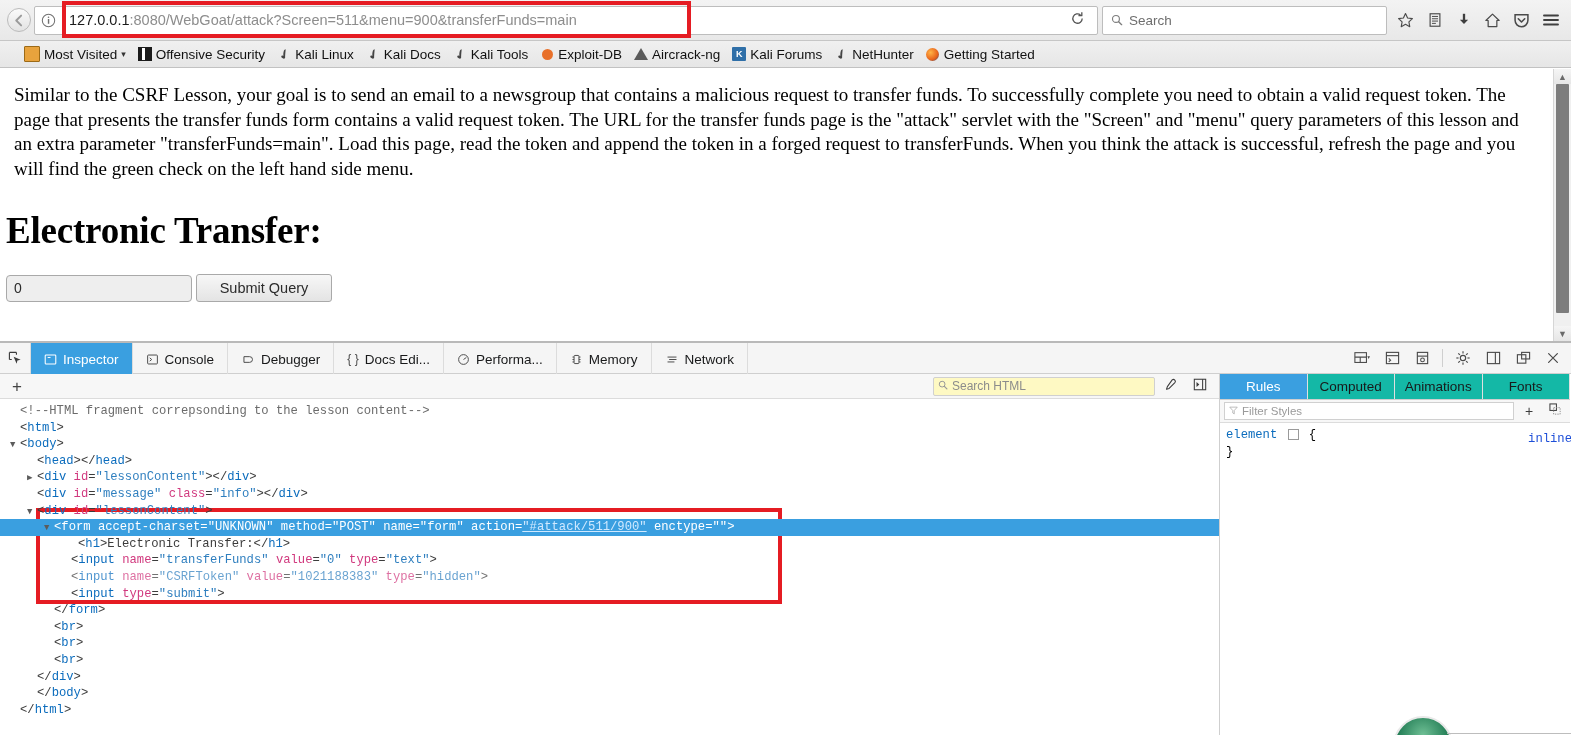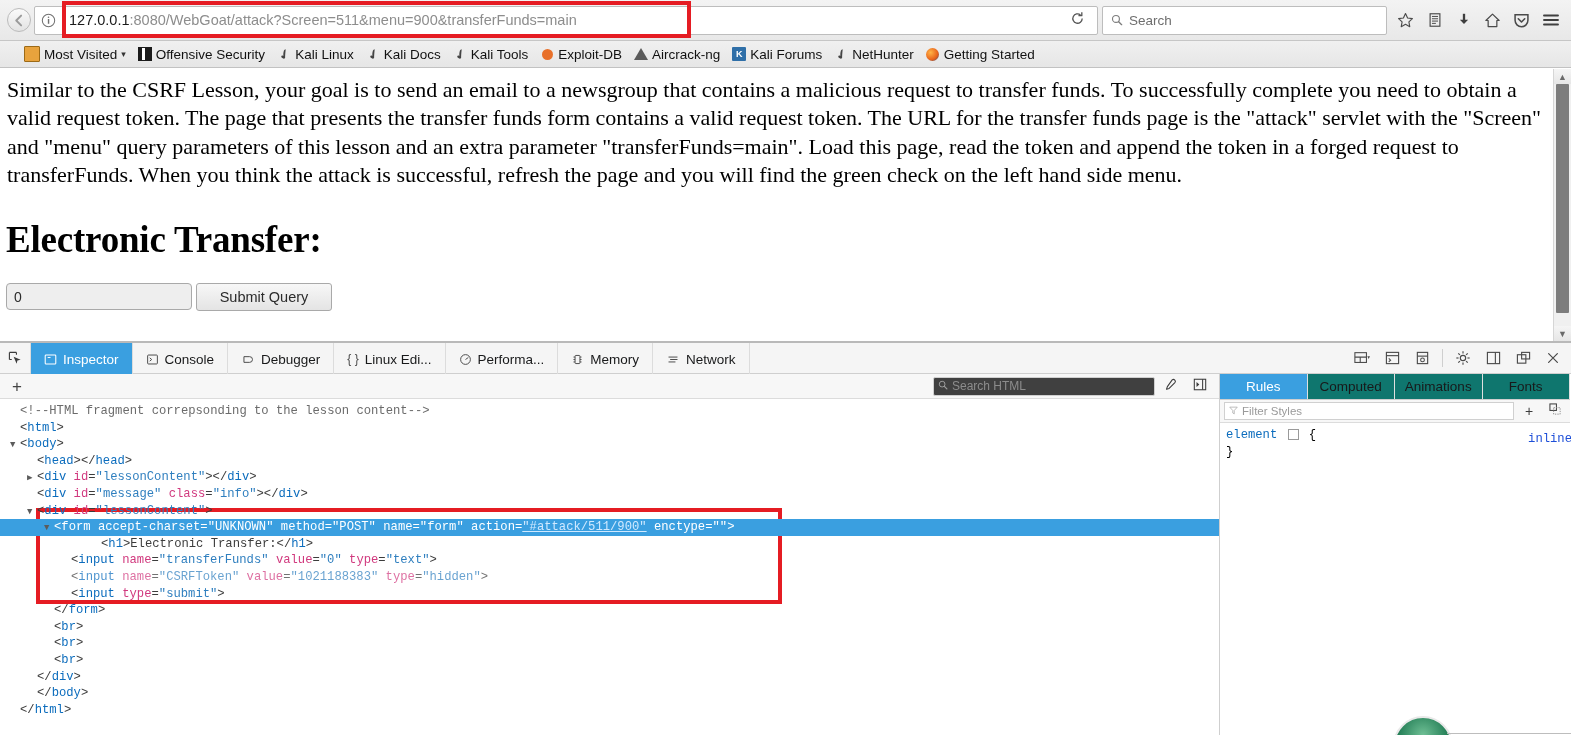--- a/index.html
+++ b/index.html
@@ -123,24 +123,24 @@
   .page {
     position: absolute;
     top: 69px; left: 0;
     width: 1571px; height: 272px;
     background: #fff;
     overflow: hidden;
   }
   .page-inner { padding: 6px 22px 0 6px; }
   .lesson-text {
     font-family: "Liberation Serif", serif;
-    font-size: 22px;
+    font-size: 19px;
     line-height: 1.29;
     color: #000;
-    margin: 1px;
+    margin: 8px;
   }
   h1.page-h1 {
     font-family: "Liberation Serif", serif;
     font-size: 37px;
     font-weight: bold;
     margin: 28px 0 22px 0;
     color: #000;
     letter-spacing: -0.2px;
   }
   .form-row { display: flex; align-items: center; gap: 4px; }
@@ -239,21 +239,21 @@
     height: 24px;
     background: #f7f7f7;
     border-bottom: 1px solid #dcdcdc;
     display: flex; align-items: center;
     padding: 0 4px;
   }
   .mt-plus { width: 26px; text-align:center; color:#444; font-size:17px; line-height:1;}
   .mt-search {
     margin-left: auto;
     width: 216px; height: 17px;
-    background: #404040;
+    background: #fef9c3;
     border: 1px solid #d0d0d0;
     border-radius: 2px;
     display: flex; align-items: center;
     font-size: 12px; color: #8c8c8c;
     padding-left: 4px;
     gap: 4px;
   }
   .mt-btn { width: 30px; text-align:center; color:#3c3c3c; font-size:13px;}
 
   .tree {
@@ -286,21 +286,21 @@
     width: 746px; height: 96px;
     border: 4px solid #e51c23;
     box-sizing: border-box;
     pointer-events: none;
   }
 
   
   .rules-pane { width: 350px; display: flex; flex-direction: column; }
   .rules-tabs {
     height: 25px;
-    background: #0f766e;
+    background: #14b8a6;
     border-bottom: 1px solid #cfcfcf;
     display: flex; align-items: stretch;
   }
   .rtab {
     flex: 1;
     display:flex;align-items:center;justify-content:center;
     font-size: 13.5px; color: #18191a;
     border-right: 1px solid #e0e0e0;
     cursor: pointer;
   }
@@ -533,21 +533,21 @@
         <span class="dt-ico">
           <svg width="14" height="13" viewBox="0 0 16 16">
             <path d="M3 4.5 H10 A3.5 3.5 0 0 1 10 11.5 H3 Z" fill="none" stroke="#4a4a4a" stroke-width="1.2"></path>
           </svg>
         </span>
         <span>Debugger</span>
       </div>
 
       <div class="dt-tab">
         <span class="dt-ico">{&nbsp;}</span>
-        <span>Linux Edi...</span>
+        <span>Docs Edi...</span>
       </div>
 
       <div class="dt-tab">
         <span class="dt-ico">
           <svg width="13" height="13" viewBox="0 0 16 16">
             <circle cx="8" cy="8" r="6" fill="none" stroke="#4a4a4a" stroke-width="1.2"></circle>
             <path d="M8 8 L11.5 5.5" stroke="#4a4a4a" stroke-width="1.2"></path>
           </svg>
         </span>
         <span>Performa...</span>
@@ -661,21 +661,21 @@
         <div class="tree" id="tree">
           <div class="form-highlight"></div>
         <div class="trow" style="padding-left: 10px;"><span class="twister"></span><span class="tcomment">&lt;!--HTML fragment correpsonding to the lesson content--&gt;</span></div>
             <div class="trow" style="padding-left: 10px;"><span class="twister"></span><span class="tp">&lt;</span><span class="tg">html</span><span class="tp">&gt;</span></div>
             <div class="trow" style="padding-left: 10px;"><span class="twister">▼</span><span class="tp">&lt;</span><span class="tg">body</span><span class="tp">&gt;</span></div>
             <div class="trow" style="padding-left: 27px;"><span class="twister"></span><span class="tp">&lt;</span><span class="tg">head</span><span class="tp">&gt;&lt;/</span><span class="tg">head</span><span class="tp">&gt;</span></div>
             <div class="trow" style="padding-left: 27px;"><span class="twister">▶</span><span class="tp">&lt;</span><span class="tg">div</span> <span class="tat">id</span><span class="tp">=</span><span class="tv">"lessonContent"</span><span class="tp">&gt;&lt;/</span><span class="tg">div</span><span class="tp">&gt;</span></div>
             <div class="trow" style="padding-left: 27px;"><span class="twister"></span><span class="tp">&lt;</span><span class="tg">div</span> <span class="tat">id</span><span class="tp">=</span><span class="tv">"message"</span> <span class="tat">class</span><span class="tp">=</span><span class="tv">"info"</span><span class="tp">&gt;&lt;/</span><span class="tg">div</span><span class="tp">&gt;</span></div>
             <div class="trow" style="padding-left: 27px;"><span class="twister">▼</span><span class="tp">&lt;</span><span class="tg">div</span> <span class="tat">id</span><span class="tp">=</span><span class="tv">"lessonContent"</span><span class="tp">&gt;</span></div>
             <div class="trow sel" style="padding-left: 44px;"><span class="twister">▼</span><span class="tp">&lt;</span><span class="tg">form</span> <span class="tat">accept-charset</span><span class="tp">=</span><span class="tv">"UNKNOWN"</span> <span class="tat">method</span><span class="tp">=</span><span class="tv">"POST"</span> <span class="tat">name</span><span class="tp">=</span><span class="tv">"form"</span> <span class="tat">action</span><span class="tp">=</span><span class="tv tv-link">"#attack/511/900"</span> <span class="tat">enctype</span><span class="tp">=</span><span class="tv">""</span><span class="tp">&gt;</span></div>
-            <div class="trow" style="padding-left: 91px;"><span class="twister"></span><span class="tp">&lt;</span><span class="tg">h1</span><span class="tp">&gt;</span><span class="tx">Electronic Transfer:</span><span class="tp">&lt;/</span><span class="tg">h1</span><span class="tp">&gt;</span></div>
+            <div class="trow" style="padding-left: 68px;"><span class="twister"></span><span class="tp">&lt;</span><span class="tg">h1</span><span class="tp">&gt;</span><span class="tx">Electronic Transfer:</span><span class="tp">&lt;/</span><span class="tg">h1</span><span class="tp">&gt;</span></div>
             <div class="trow" style="padding-left: 61px;"><span class="twister"></span><span class="tp">&lt;</span><span class="tg">input</span> <span class="tat">name</span><span class="tp">=</span><span class="tv">"transferFunds"</span> <span class="tat">value</span><span class="tp">=</span><span class="tv">"0"</span> <span class="tat">type</span><span class="tp">=</span><span class="tv">"text"</span><span class="tp">&gt;</span></div>
             <div class="trow" style="padding-left: 61px; opacity: 0.72;"><span class="twister"></span><span class="tp">&lt;</span><span class="tg">input</span> <span class="tat">name</span><span class="tp">=</span><span class="tv">"CSRFToken"</span> <span class="tat">value</span><span class="tp">=</span><span class="tv">"1021188383"</span> <span class="tat">type</span><span class="tp">=</span><span class="tv">"hidden"</span><span class="tp">&gt;</span></div>
             <div class="trow" style="padding-left: 61px;"><span class="twister"></span><span class="tp">&lt;</span><span class="tg">input</span> <span class="tat">type</span><span class="tp">=</span><span class="tv">"submit"</span><span class="tp">&gt;</span></div>
             <div class="trow" style="padding-left: 44px;"><span class="twister"></span><span class="tp">&lt;/</span><span class="tg">form</span><span class="tp">&gt;</span></div>
             <div class="trow" style="padding-left: 44px;"><span class="twister"></span><span class="tp">&lt;</span><span class="tg">br</span><span class="tp">&gt;</span></div>
             <div class="trow" style="padding-left: 44px;"><span class="twister"></span><span class="tp">&lt;</span><span class="tg">br</span><span class="tp">&gt;</span></div>
             <div class="trow" style="padding-left: 44px;"><span class="twister"></span><span class="tp">&lt;</span><span class="tg">br</span><span class="tp">&gt;</span></div>
             <div class="trow" style="padding-left: 27px;"><span class="twister"></span><span class="tp">&lt;/</span><span class="tg">div</span><span class="tp">&gt;</span></div>
             <div class="trow" style="padding-left: 27px;"><span class="twister"></span><span class="tp">&lt;/</span><span class="tg">body</span><span class="tp">&gt;</span></div>
             <div class="trow" style="padding-left: 10px;"><span class="twister"></span><span class="tp">&lt;/</span><span class="tg">html</span><span class="tp">&gt;</span></div>

